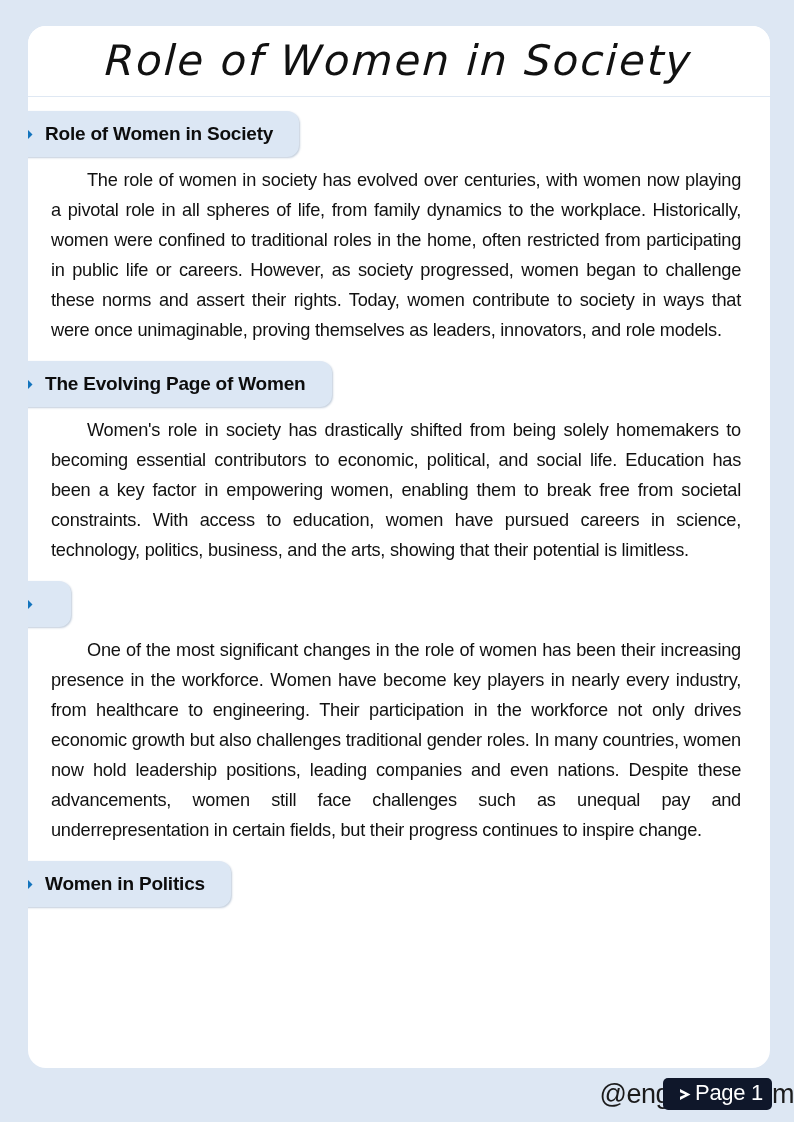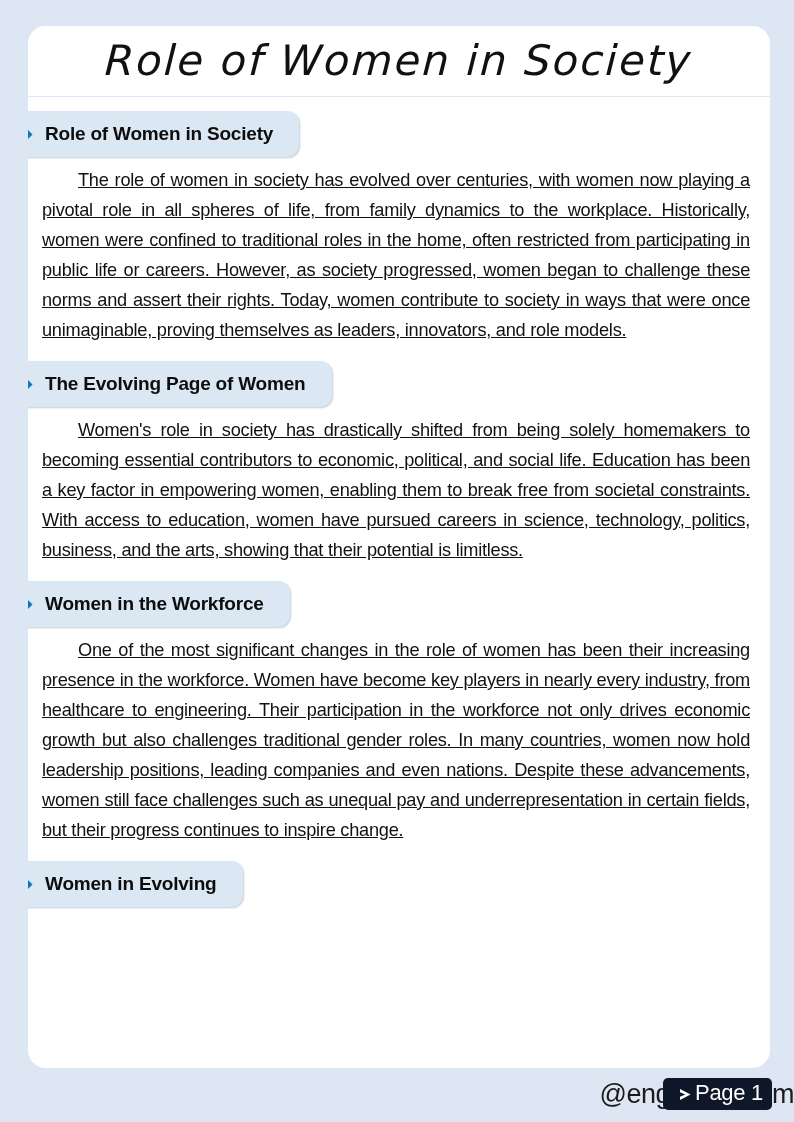--- a/index.html
+++ b/index.html
@@ -100,25 +100,24 @@
   }
 
   
   .para {
     font-family: "Liberation Sans", sans-serif;
     font-size: 18.2px;
     line-height: 30px;
     color: #111111;
     text-align: justify;
     text-justify: inter-word;
-    margin: 0;
+    margin: 9px;
     padding: 0 20px 0 14px;
     text-indent: 36px;
     letter-spacing: -0.25px;
-    text-decoration: underline;
   }
   .para.no-indent {
     text-indent: 0;
   }
   .para.truncated {
     white-space: nowrap;
     overflow: hidden;
     text-overflow: clip;
   }
 
@@ -213,31 +212,30 @@
           <span class="heading-text">The Evolving Page of Women</span>
         </div>
       </div>
       <p class="para">Women's role in society has drastically shifted from being solely homemakers to becoming essential contributors to economic, political, and social life. Education has been a key factor in empowering women, enabling them to break free from societal constraints. With access to education, women have pursued careers in science, technology, politics, business, and the arts, showing that their potential is limitless.</p>
     </div>
 
     <div class="section section-3">
       <div class="heading-row">
         <div class="heading-pill" style="width: auto;">
           <span class="diamond-icon"></span>
-          <span class="heading-text">Women in the Workforce</span>
         </div>
       </div>
       <p class="para">One of the most significant changes in the role of women has been their increasing presence in the workforce. Women have become key players in nearly every industry, from healthcare to engineering. Their participation in the workforce not only drives economic growth but also challenges traditional gender roles. In many countries, women now hold leadership positions, leading companies and even nations. Despite these advancements, women still face challenges such as unequal pay and underrepresentation in certain fields, but their progress continues to inspire change.</p>
     </div>
 
     <div class="section section-4">
       <div class="heading-row">
         <div class="heading-pill" style="width: auto;">
           <span class="diamond-icon"></span>
-          <span class="heading-text">Women in Evolving</span>
+          <span class="heading-text">Women in Politics</span>
         </div>
       </div>
     </div>
 
   </div>
 </div>
 
 <div class="footer">
   <div class="footer-brand">@englishan.com</div>
   <div class="page-badge">

